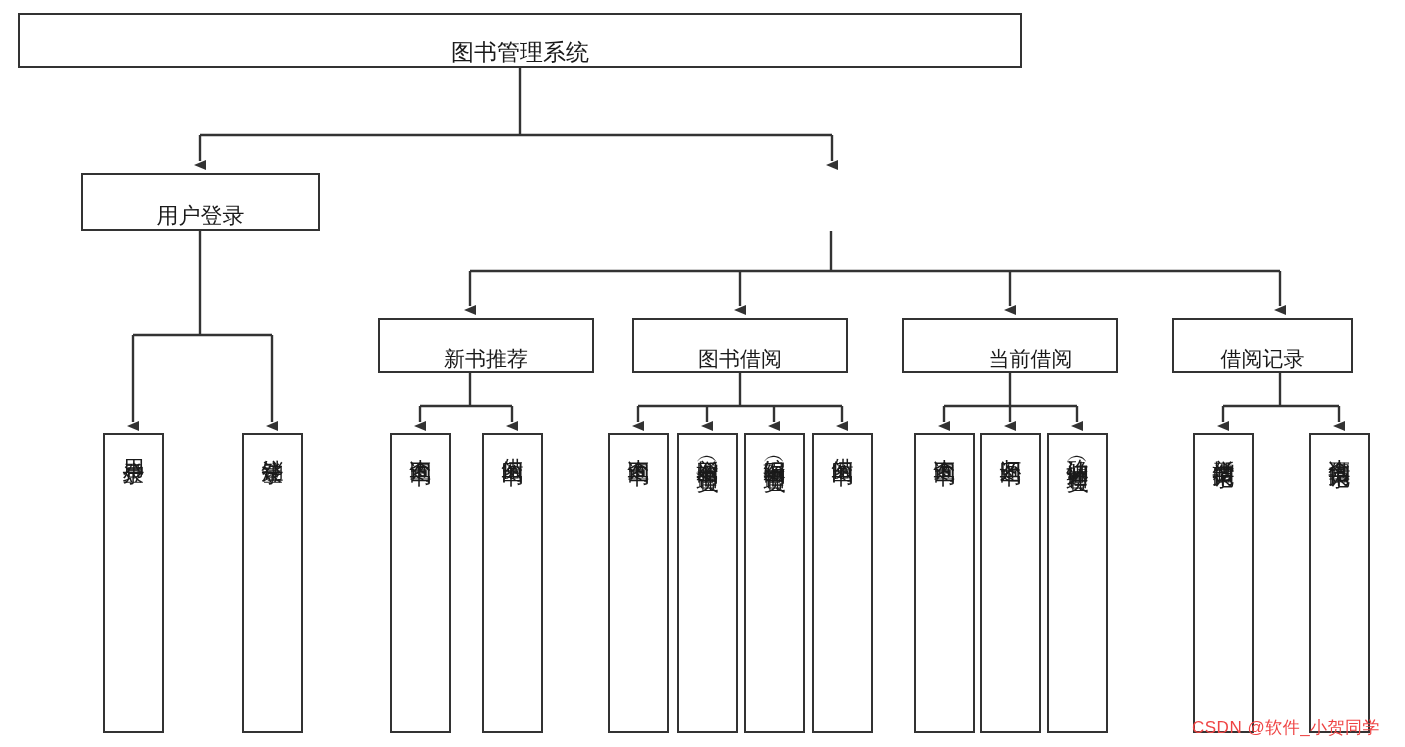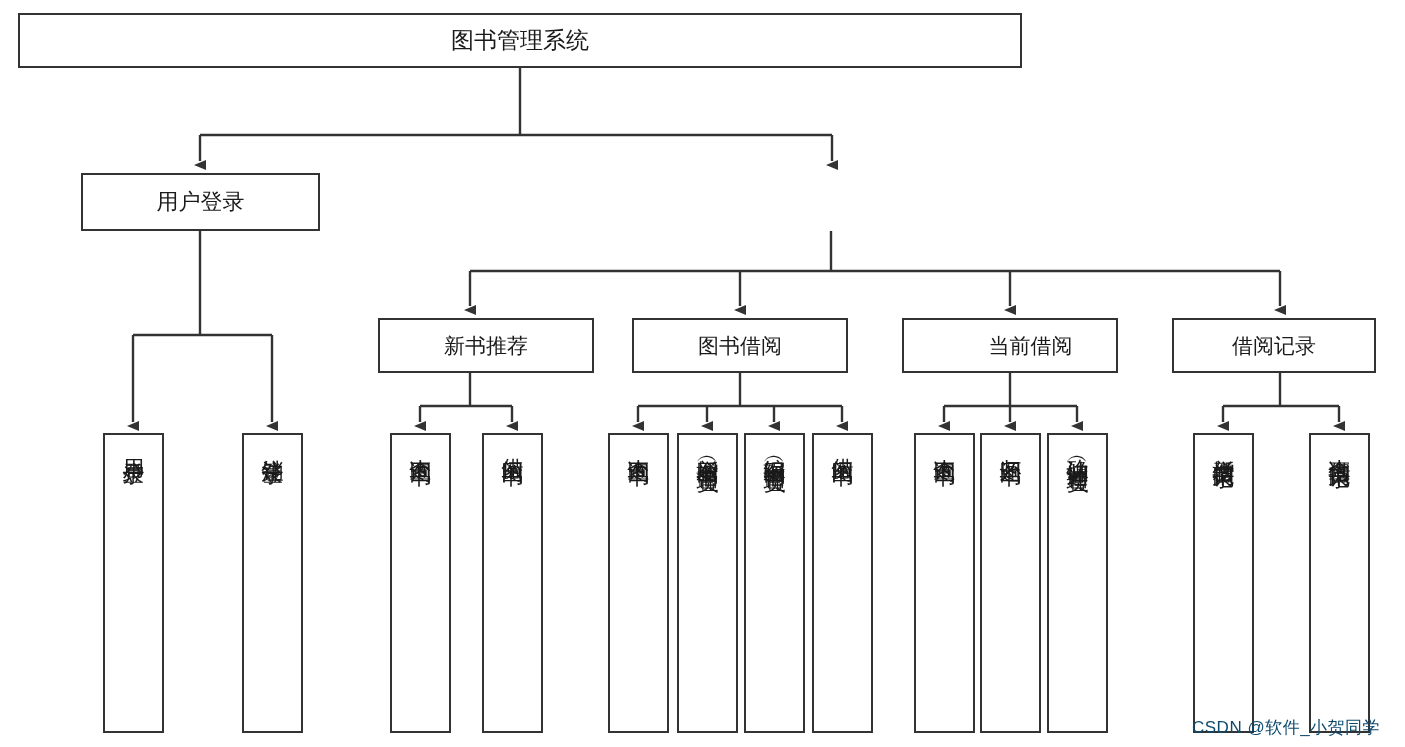--- a/index.html
+++ b/index.html
@@ -22,21 +22,21 @@
     width: 1405px;
     height: 747px;
     pointer-events: none;
   }
   .node {
     position: absolute;
     box-sizing: border-box;
     background: #ffffff;
     border: 2px solid #333333;
     display: flex;
-    align-items: center;
+    align-items: flex-end;
     justify-content: center;
     color: #1a1a1a;
     z-index: 2;
   }
   .node .label {
     display: block;
     text-align: center;
     line-height: 1.12;
     color: #1a1a1a;
   }
@@ -51,21 +51,21 @@
     writing-mode: vertical-rl;
     text-orientation: upright;
     font-size: 22px;
     letter-spacing: 2px;
     line-height: 1.0;
     white-space: nowrap;
   }
   .watermark {
     position: absolute;
     font-size: 17px;
-    color: #0c4a6e;
+    color: #ef4444;
     white-space: nowrap;
     z-index: 3;
     letter-spacing: 0.5px;
   }
 </style>
 </head>
 <body>
 
 <div id="canvas">
 
@@ -129,21 +129,21 @@
 
   <div class="node node-l2" style="left:378px; top:318px; width:216px; height:55px;">
     <span class="label">新书推荐</span>
   </div>
   <div class="node node-l2" style="left:632px; top:318px; width:216px; height:55px;">
     <span class="label">图书借阅</span>
   </div>
   <div class="node node-l2" style="left:902px; top:318px; width:216px; height:55px;padding-left:41px;">
     <span class="label">当前借阅</span>
   </div>
-  <div class="node node-l2" style="left:1172px; top:318px; width:204px; height:55px;">
+  <div class="node node-l2" style="left:1172px; top:318px; width:181px; height:55px;">
     <span class="label">借阅记录</span>
   </div>
 
   <div class="node node-leaf" style="left:103px; top:433px; width:61px; height:300px;">
     <span class="label">用户登录</span>
   </div>
   <div class="node node-leaf" style="left:242px; top:433px; width:61px; height:300px;">
     <span class="label">注销登录</span>
   </div>
 

